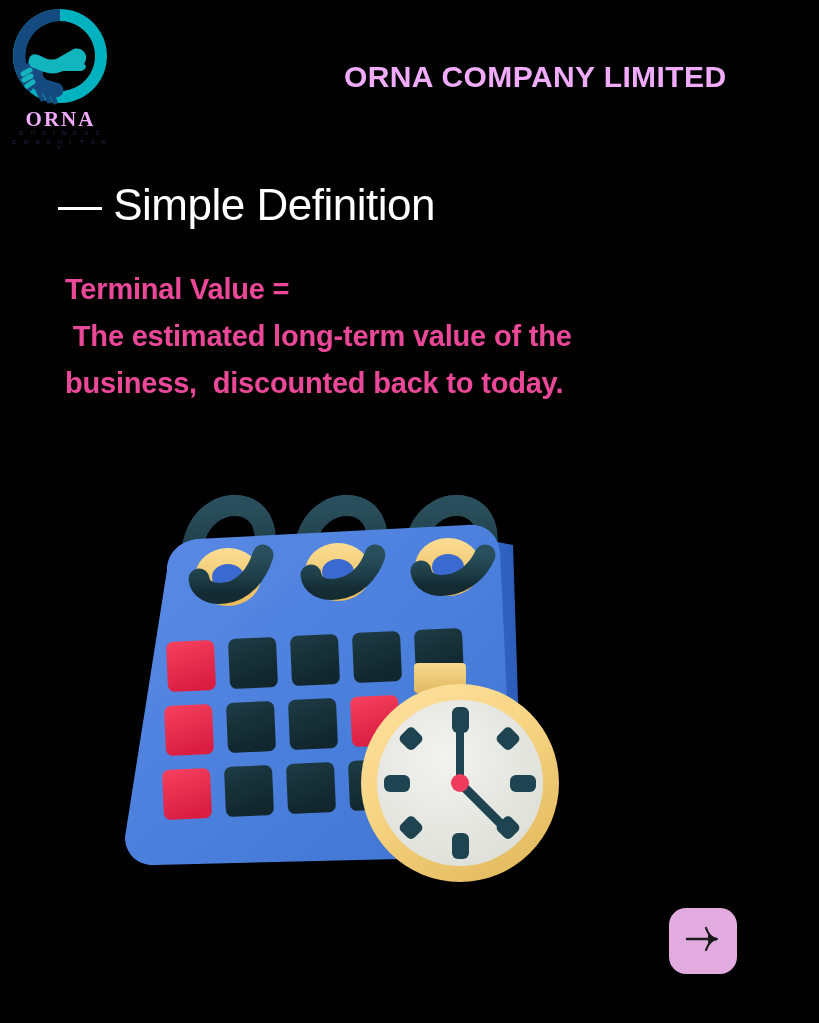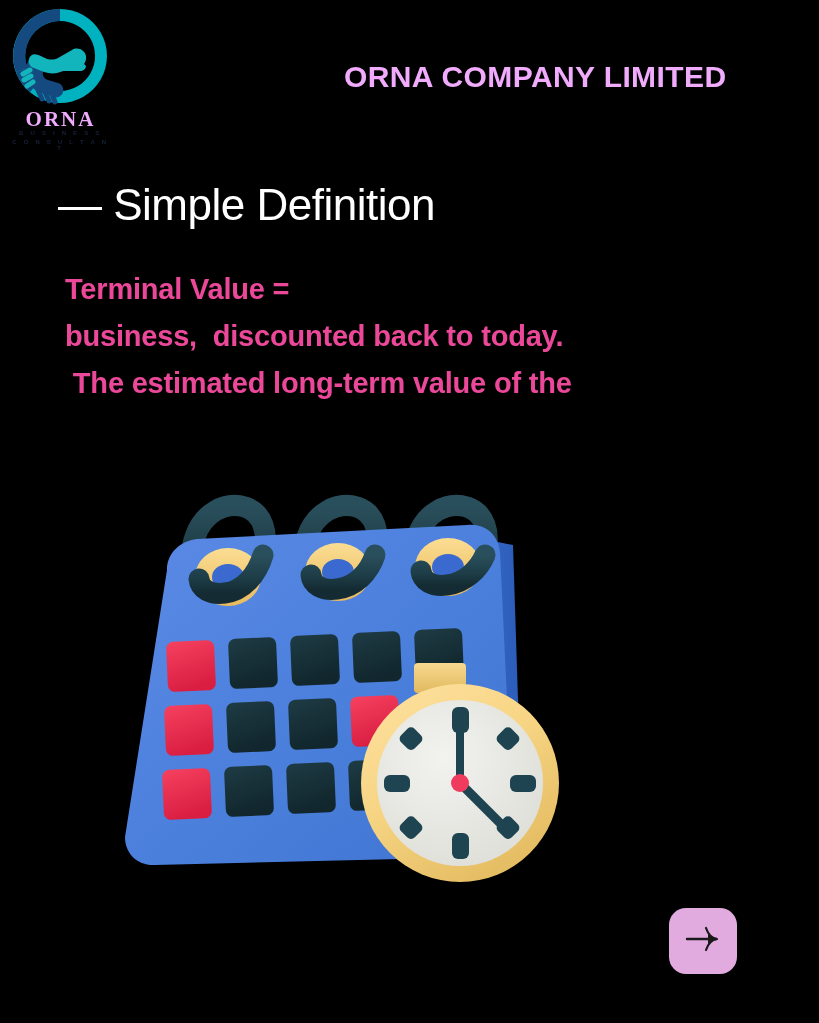--- a/index.html
+++ b/index.html
@@ -95,22 +95,22 @@
   <div id="logo-sub1">B U S I N E S S</div>
   <div id="logo-sub2">C O N S U L T A N T</div>
 </div>
 
 <div id="brand-title">ORNA COMPANY LIMITED</div>
 
 <div id="heading">— Simple Definition</div>
 
 <div id="definition">
   <span class="ln">Terminal Value =</span>
+  <span class="ln"> The estimated long-term value of the</span>
   <span class="ln">business,  discounted back to today.</span>
-  <span class="ln"> The estimated long-term value of the</span>
 </div>
 
 <div id="illustration">
   <svg width="500" height="440" viewBox="0 0 500 440" xmlns="http://www.w3.org/2000/svg">
     <defs>
       <linearGradient id="calFace" x1="0" y1="0" x2="1" y2="1">
         <stop offset="0%" stop-color="#5b8ae6"></stop>
         <stop offset="55%" stop-color="#4a7fdb"></stop>
         <stop offset="100%" stop-color="#4073d2"></stop>
       </linearGradient>

